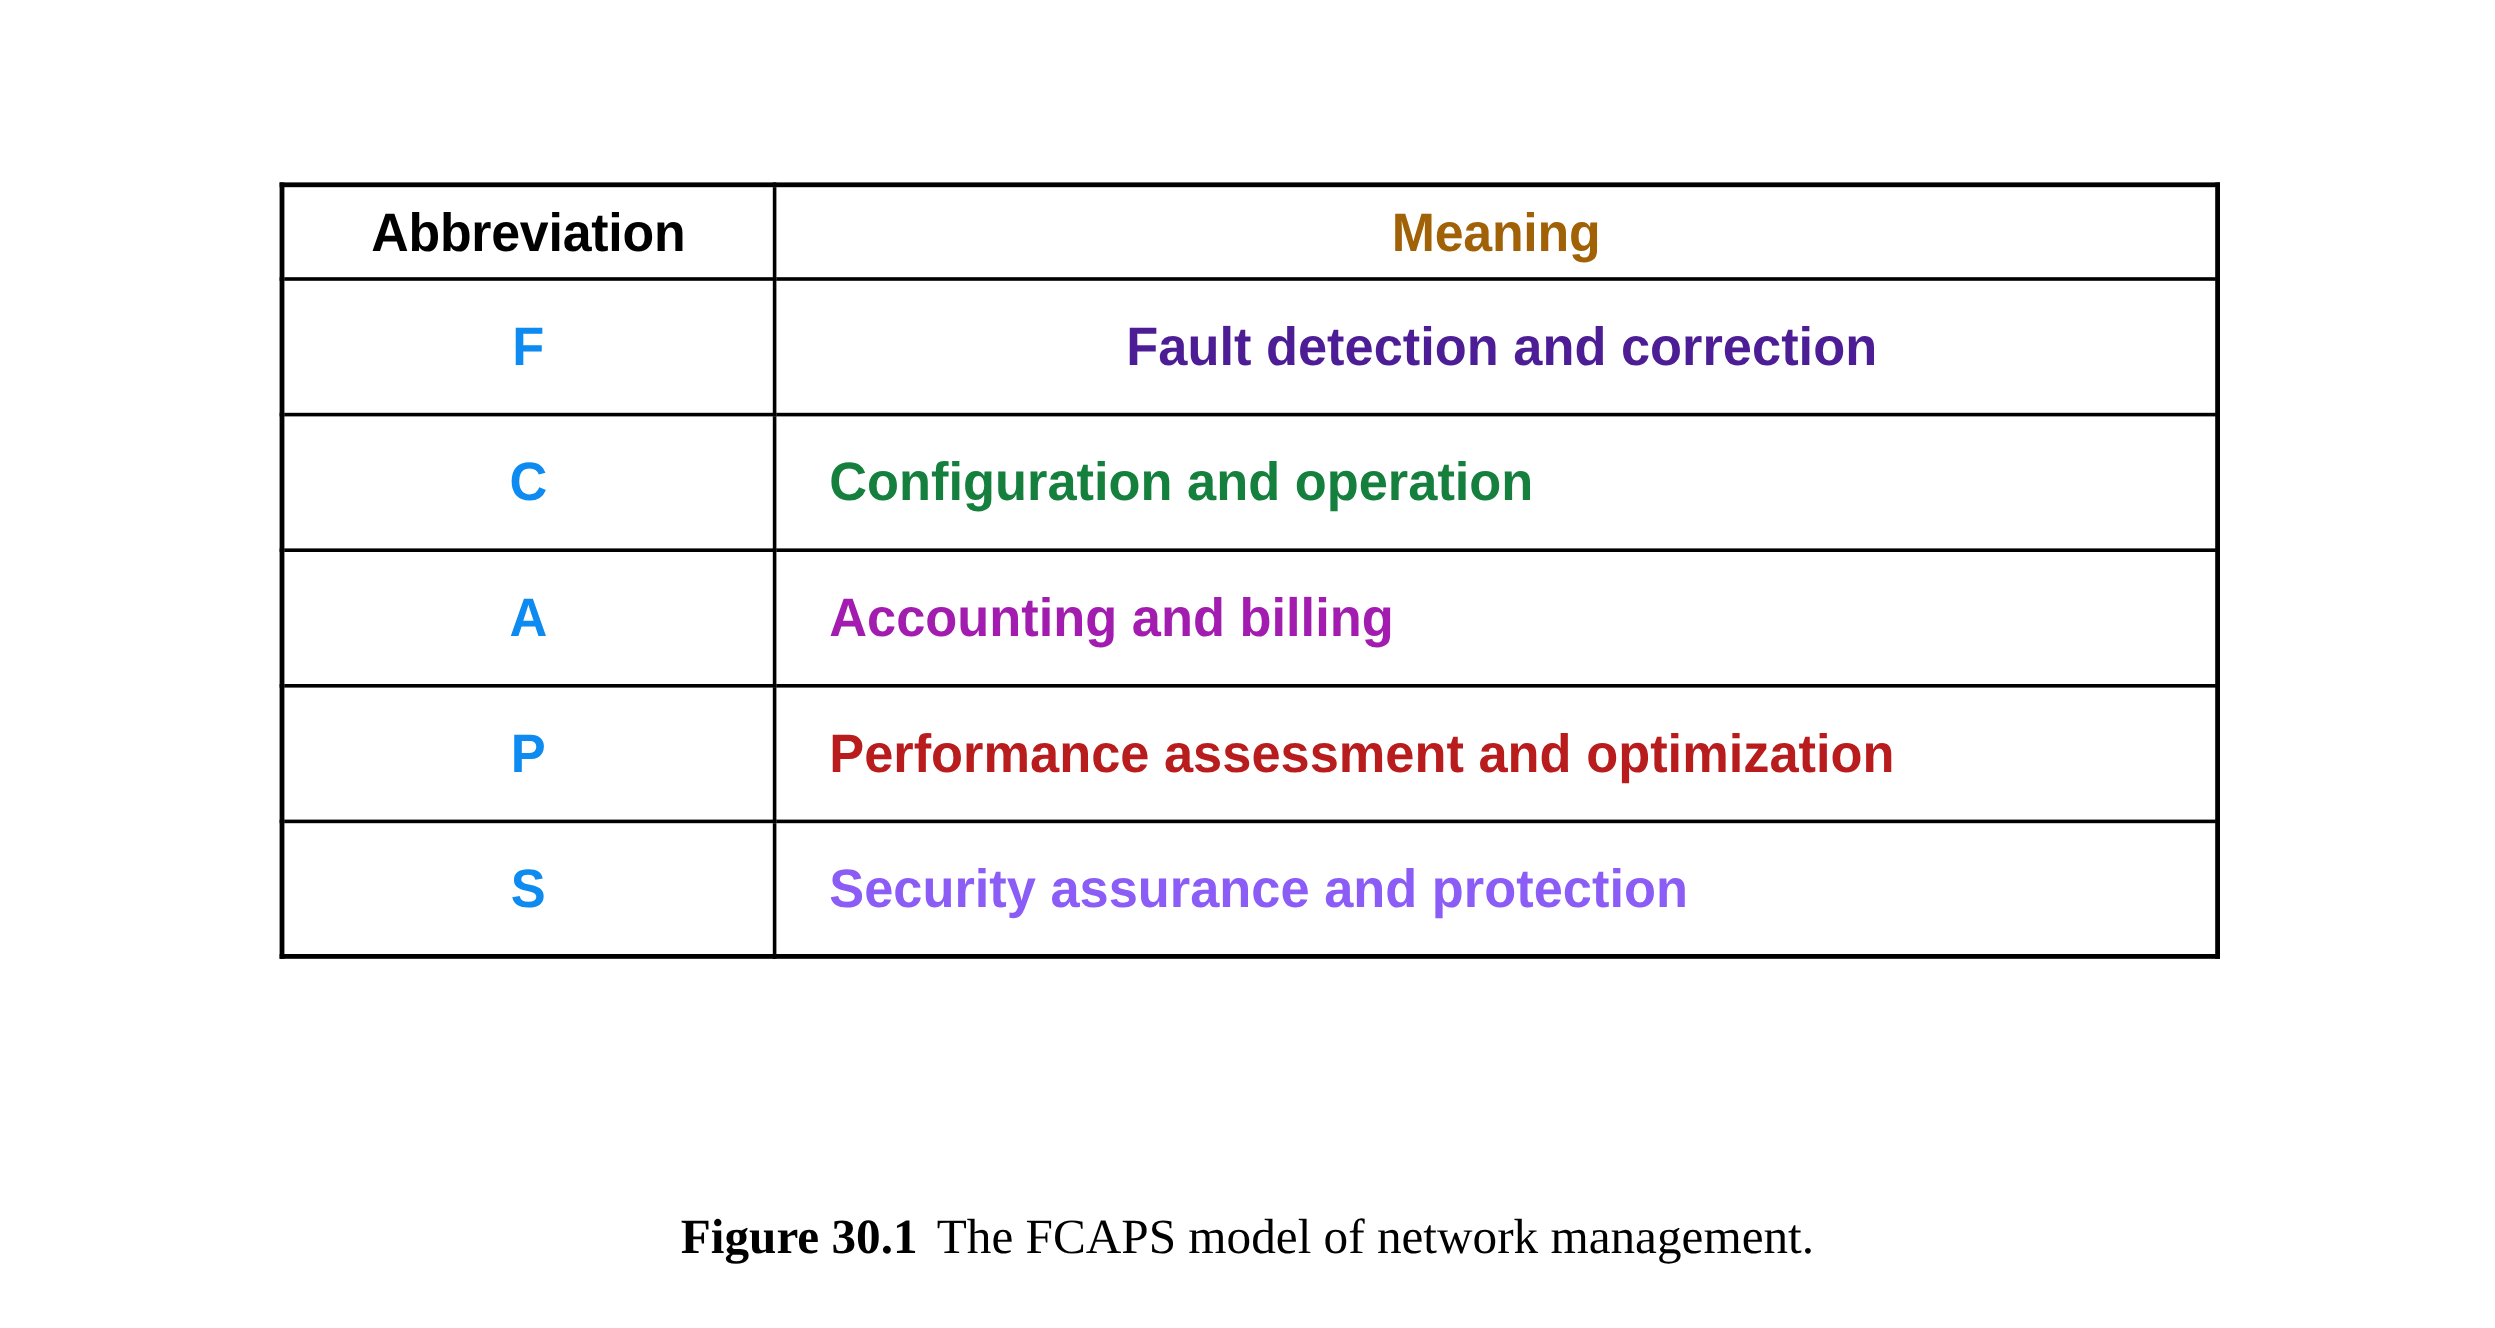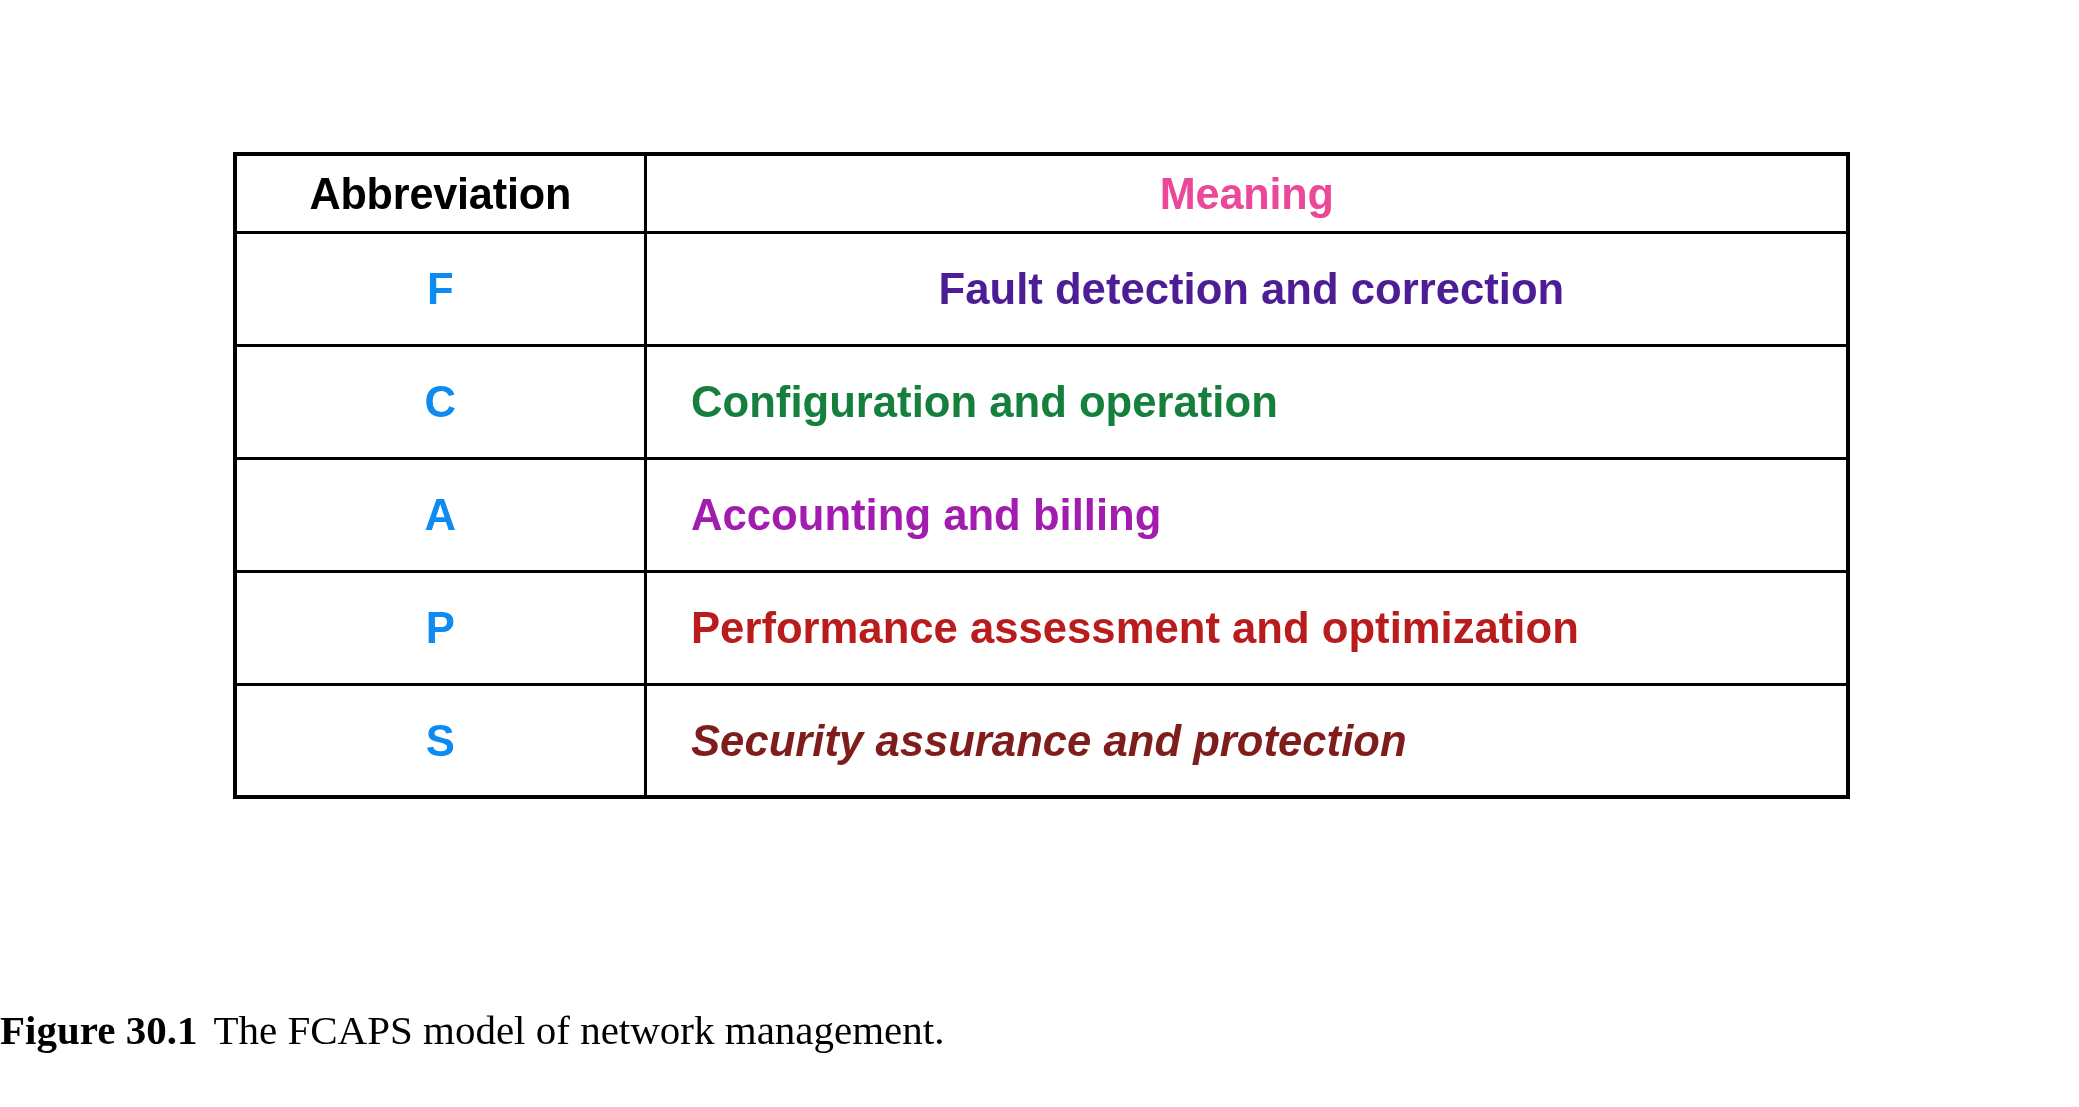--- a/index.html
+++ b/index.html
@@ -80,20 +80,21 @@
     transform-origin: left center;
   }
   .abbr-text { transform-origin: center; }
 
   
   #figure-caption {
     position: absolute;
     left: 0;
     top: 1008px;
     width: 2079px;
+    text-align: center;
     font-family: "Liberation Serif", serif;
     font-size: 41px;
     color: #000000;
     line-height: 1.1;
     white-space: nowrap;
   }
   #figure-caption .caption-label {
     font-weight: bold;
   }
   #figure-caption .caption-gap {
@@ -110,21 +111,21 @@
 <table id="fcaps-table">
   <colgroup>
     <col class="col-abbr">
     <col class="col-meaning">
   </colgroup>
   <thead>
     <tr>
       <th style="color: rgb(0, 0, 0);">
         <span class="th-abbr-text">Abbreviation</span>
       </th>
-      <th style="color: #ec4899;">
+      <th style="color: #a16207;">
         <span class="th-meaning-text">Meaning</span>
       </th>
     </tr>
   </thead>
   <tbody>
     <tr>
       <td class="cell-abbr" style="color: rgb(13, 139, 240);">
         <span class="abbr-text">F</span>
       </td>
       <td class="cell-meaning" style="color: #4c1d95; text-align: center;">
@@ -152,21 +153,21 @@
         <span class="abbr-text">P</span>
       </td>
       <td class="cell-meaning" style="color: #b91c1c;">
         <span class="meaning-text">Performance assessment and optimization</span>
       </td>
     </tr>
     <tr>
       <td class="cell-abbr" style="color: rgb(13, 139, 240);">
         <span class="abbr-text">S</span>
       </td>
-      <td class="cell-meaning" style="color: #7f1d1d; font-style: italic;">
+      <td class="cell-meaning" style="color: #8b5cf6;">
         <span class="meaning-text">Security assurance and protection</span>
       </td>
     </tr>
   </tbody>
 </table>
 
 <div id="figure-caption" style="color: rgb(0, 0, 0);">
   <span class="caption-label">Figure 30.1</span><span class="caption-gap"></span><span class="caption-text">The FCAPS model of network management.</span>
 </div>
 

